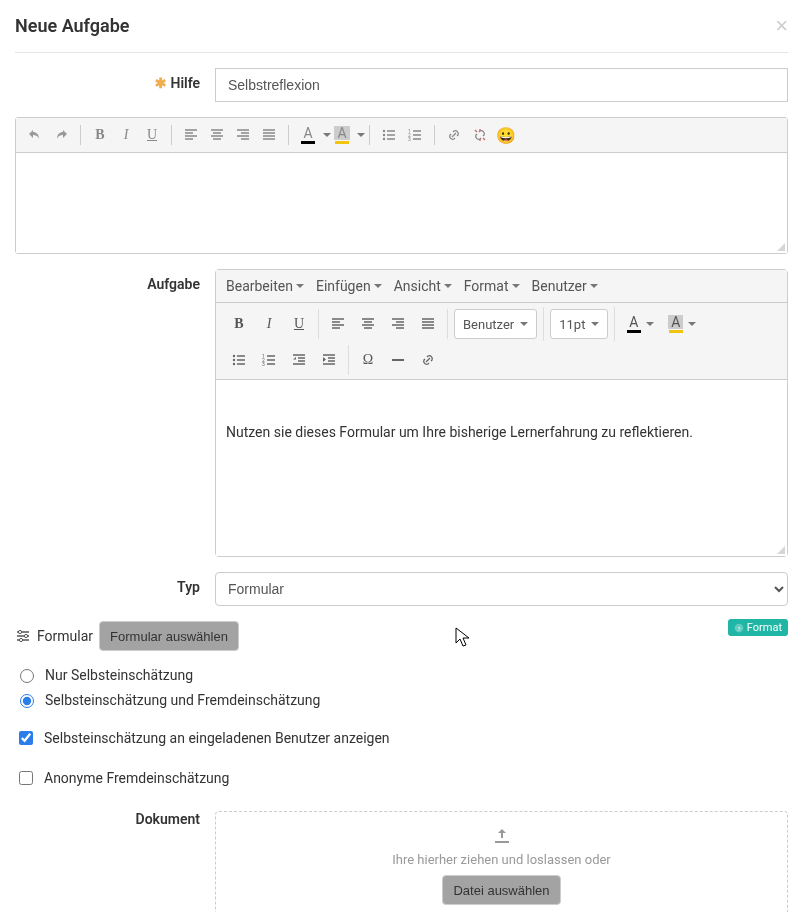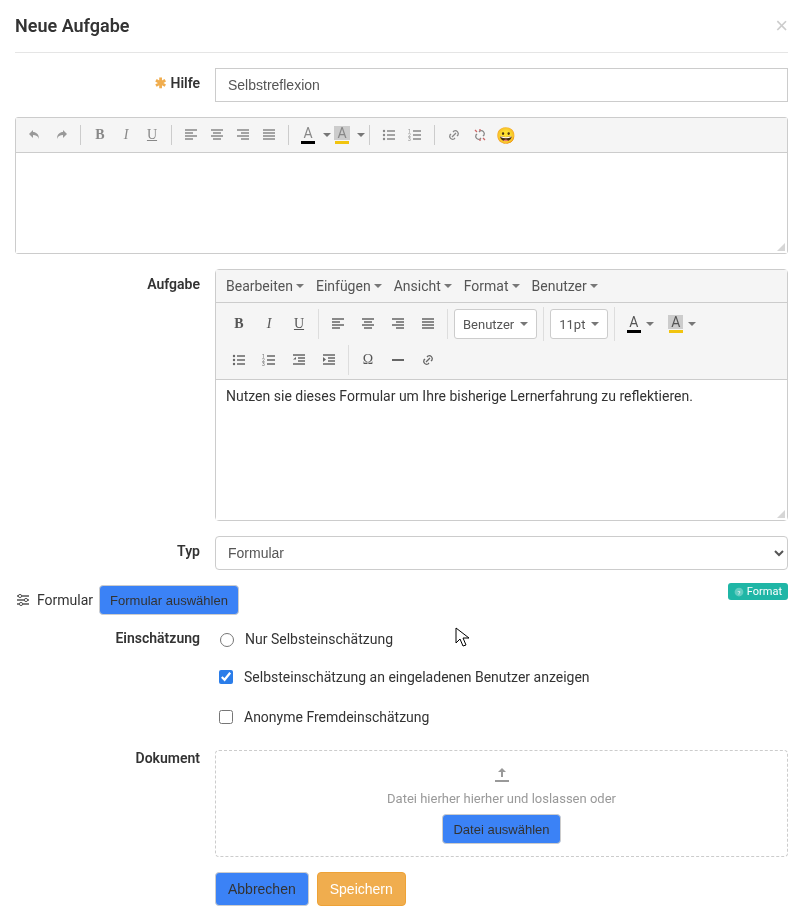--- a/index.html
+++ b/index.html
@@ -202,35 +202,36 @@
     cursor: pointer;
     font-size: 13px;
     color: #555;
   }
   .contentarea-tiny {
     min-height: 140px;
     padding: 8px 10px;
     background: #fff;
     color: #333;
     position: relative;
+    margin-top: 36px;
   }
   
   .formular-inline {
     display: flex;
     align-items: center;
     gap: 6px;
   }
   .btn {
     display: inline-flex;
     align-items: center;
     height: 34px;
     padding: 0 12px;
     border: 1px solid #ccc;
     border-radius: 4px;
-    background: #3b82f6;
+    background: #a3a3a3;
     color: #333;
     cursor: pointer;
     font-size: 14px;
   }
   .btn-sm {
     height: 30px;
     padding: 0 10px;
     font-size: 13px;
   }
   .btn-primary {
@@ -601,25 +602,28 @@
               <circle cx="11" cy="8" r="1.6" fill="#fff" stroke="#555"></circle>
               <circle cx="6" cy="12" r="1.6" fill="#fff" stroke="#555"></circle>
             </svg>
           <span>Formular</span>
           <button class="btn btn-sm">Formular auswählen</button>
         </div>
       </div>
     </div>
 
     <div class="form-row">
-      <div class="form-label text-top">Einschätzung</div>
       <div class="form-control-wrap">
         <label class="radio-row">
           <input type="radio" name="assess" style="">
           <span>Nur Selbsteinschätzung</span>
+        </label>
+        <label class="radio-row">
+          <input type="radio" name="assess" checked="" style="">
+          <span>Selbsteinschätzung und Fremdeinschätzung</span>
         </label>
         <div style="height:12px"></div>
         <label class="check-row">
           <input type="checkbox" checked="" style="">
           <span>Selbsteinschätzung an eingeladenen Benutzer anzeigen</span>
         </label>
         <div style="height:12px"></div>
         <label class="check-row">
           <input type="checkbox" style="">
           <span>Anonyme Fremdeinschätzung</span>
@@ -629,21 +633,21 @@
 
     <div class="form-row">
       <div class="form-label text-top">Dokument</div>
       <div class="form-control-wrap">
         <div class="dropzone">
           <div class="upload-icon">
             <svg width="20" height="18" viewBox="0 0 20 18">
                 <path d="M10 2l-4 4h3v5h2V6h3l-4-4zM3 14h14v2H3z" fill="#999"></path>
               </svg>
           </div>
-          <div class="drop-text">Datei hierher hierher und loslassen oder</div>
+          <div class="drop-text">Ihre hierher ziehen und loslassen oder</div>
           <button class="btn btn-sm">Datei auswählen</button>
         </div>
       </div>
     </div>
 
     <div class="form-row">
       <div class="form-label"></div>
       <div class="form-control-wrap">
         <div class="footer-btns">
           <button class="btn">Abbrechen</button>

